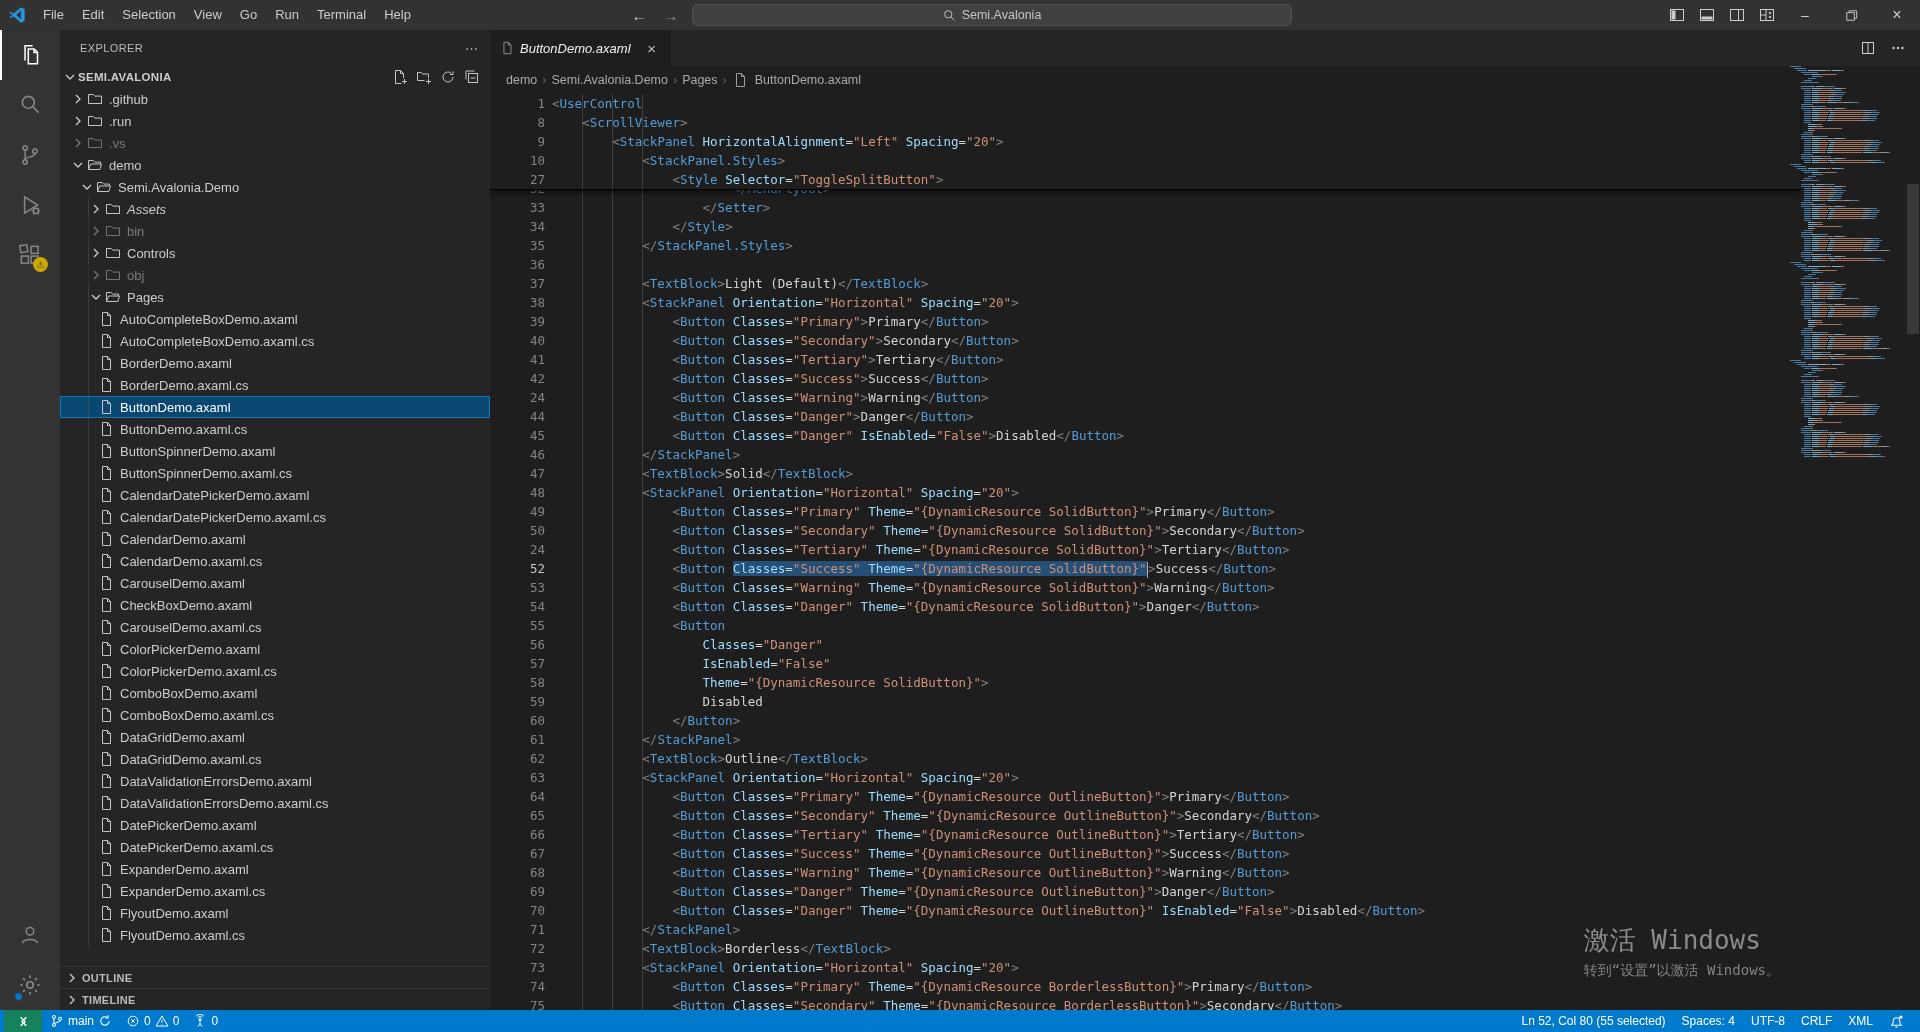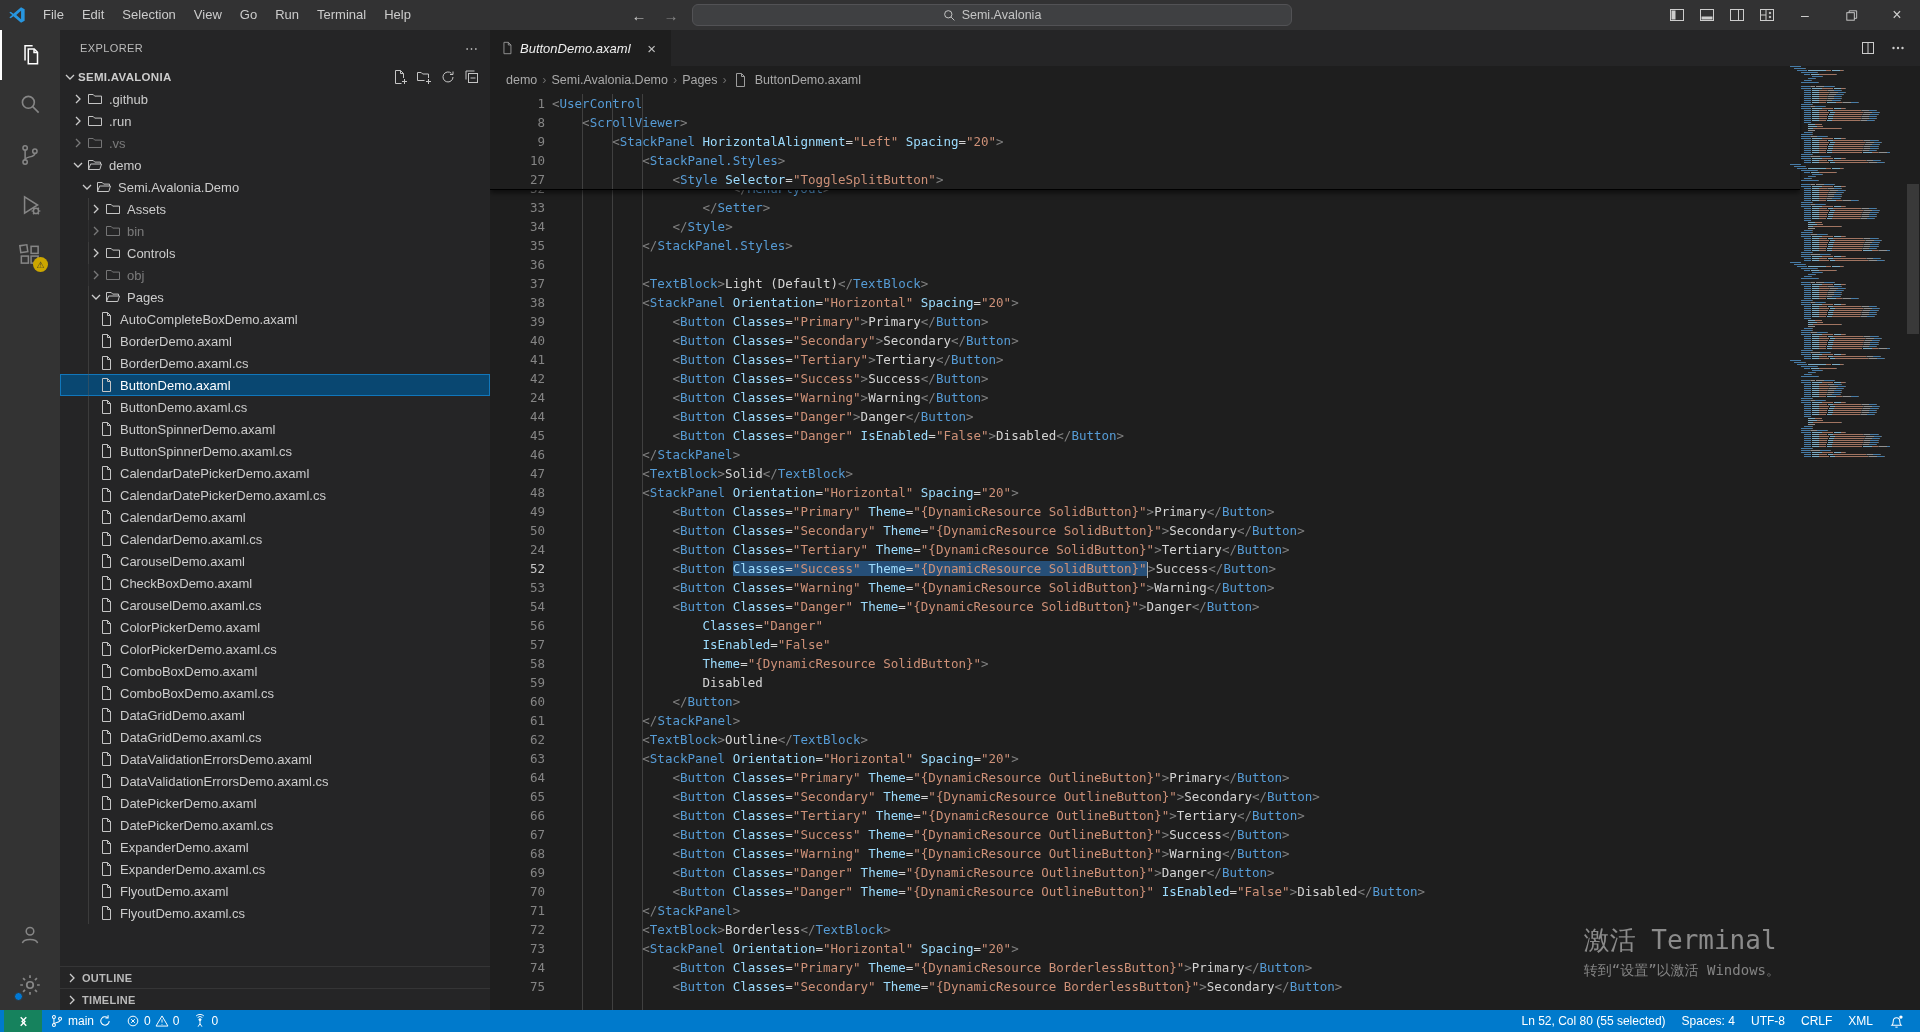--- a/index.html
+++ b/index.html
@@ -327,21 +327,21 @@
               </svg>
             </span>
             <span class="ficon">
               <svg width="16" height="16" viewBox="0 0 16 16">
                 <path d="M1.5 12.5v-9h4.7l1.5 1.6h5.8v1.9" fill="none" stroke="currentColor"></path>
                 <path d="M3.6 7h10.9l-1.7 5.5H1.5z" fill="none" stroke="currentColor"></path>
               </svg>
             </span>
             <span>Semi.Avalonia.Demo</span>
           </div>
-          <div class="trow" style="padding-left: 28px;">
+          <div class="trow" style="padding-left: 28px; font-style: italic;">
             <span class="tguide" style="left: 28px;"></span>
             <span class="chev">
               <svg width="16" height="16" viewBox="0 0 16 16">
                 <path d="M6 4l4 4-4 4" fill="none" stroke="currentColor" stroke-width="1.3"></path>
               </svg>
             </span>
             <span class="ficon">
               <svg width="16" height="16" viewBox="0 0 16 16">
                 <path d="M1.5 12.5v-9h4.7l1.5 1.6h6.8v7.4z" fill="none" stroke="currentColor"></path>
               </svg>
@@ -407,20 +407,30 @@
           </div>
           <div class="trow" style="padding-left: 37px;">
             <span class="tguide" style="left: 28px;"></span>
             <span class="ficon">
               <svg width="16" height="16" viewBox="0 0 16 16">
                 <path d="M4.5 1.5h5l3 3v10h-8z" fill="none" stroke="currentColor"></path>
                 <path d="M9.5 1.5v3h3" fill="none" stroke="currentColor"></path>
               </svg>
             </span>
             <span>AutoCompleteBoxDemo.axaml</span>
+          </div>
+          <div class="trow" style="padding-left: 37px;">
+            <span class="tguide" style="left: 28px;"></span>
+            <span class="ficon">
+              <svg width="16" height="16" viewBox="0 0 16 16">
+                <path d="M4.5 1.5h5l3 3v10h-8z" fill="none" stroke="currentColor"></path>
+                <path d="M9.5 1.5v3h3" fill="none" stroke="currentColor"></path>
+              </svg>
+            </span>
+            <span>AutoCompleteBoxDemo.axaml.cs</span>
           </div>
           <div class="trow" style="padding-left: 37px;">
             <span class="tguide" style="left: 28px;"></span>
             <span class="ficon">
               <svg width="16" height="16" viewBox="0 0 16 16">
                 <path d="M4.5 1.5h5l3 3v10h-8z" fill="none" stroke="currentColor"></path>
                 <path d="M9.5 1.5v3h3" fill="none" stroke="currentColor"></path>
               </svg>
             </span>
             <span>BorderDemo.axaml</span>
@@ -838,20 +848,24 @@
             </div>
             <div class="line">
               <span class="ln">53</span>
               <pre>                <span class="tk-b">&lt;</span><span class="tk-t">Button</span> <span class="tk-a">Classes</span><span class="tk-p">=</span><span class="tk-v">"Warning"</span> <span class="tk-a">Theme</span><span class="tk-p">=</span><span class="tk-v">"{DynamicResource SolidButton}"</span><span class="tk-b">&gt;</span>Warning<span class="tk-b">&lt;/</span><span class="tk-t">Button</span><span class="tk-b">&gt;</span></pre>
             </div>
             <div class="line">
               <span class="ln">54</span>
               <pre>                <span class="tk-b">&lt;</span><span class="tk-t">Button</span> <span class="tk-a">Classes</span><span class="tk-p">=</span><span class="tk-v">"Danger"</span> <span class="tk-a">Theme</span><span class="tk-p">=</span><span class="tk-v">"{DynamicResource SolidButton}"</span><span class="tk-b">&gt;</span>Danger<span class="tk-b">&lt;/</span><span class="tk-t">Button</span><span class="tk-b">&gt;</span></pre>
             </div>
             <div class="line">
+              <span class="ln">55</span>
+              <pre>                <span class="tk-b">&lt;</span><span class="tk-t">Button</span></pre>
+            </div>
+            <div class="line">
               <span class="ln">56</span>
               <pre>                    <span class="tk-a">Classes</span><span class="tk-p">=</span><span class="tk-v">"Danger"</span></pre>
             </div>
             <div class="line">
               <span class="ln">57</span>
               <pre>                    <span class="tk-a">IsEnabled</span><span class="tk-p">=</span><span class="tk-v">"False"</span></pre>
             </div>
             <div class="line">
               <span class="ln">58</span>
               <pre>                    <span class="tk-a">Theme</span><span class="tk-p">=</span><span class="tk-v">"{DynamicResource SolidButton}"</span><span class="tk-b">&gt;</span></pre>
@@ -944,21 +958,21 @@
             <div class="line">
               <span class="ln">10</span>
               <pre>            <span class="tk-b">&lt;</span><span class="tk-t">StackPanel.Styles</span><span class="tk-b">&gt;</span></pre>
             </div>
             <div class="line">
               <span class="ln">27</span>
               <pre>                <span class="tk-b">&lt;</span><span class="tk-t">Style</span> <span class="tk-a">Selector</span><span class="tk-p">=</span><span class="tk-v">"ToggleSplitButton"</span><span class="tk-b">&gt;</span></pre>
             </div>
           </div>
         <div class="watermark">
-          <div class="wm1">激活 Terminal</div>
+          <div class="wm1">激活 Windows</div>
           <div class="wm2">转到“设置”以激活 Windows。</div>
         </div>
       </div>
       <div class="minimap" id="minimap">
           <div class="mm-row">
             <span class="mm-seg" style="width:10.8px;background:#569cd6;opacity:.75"></span>
           </div>
           <div class="mm-row">
             <span class="mm-seg" style="width:3.6px;"></span>
             <span class="mm-seg" style="width:11.700000000000001px;background:#569cd6;opacity:.75"></span>

